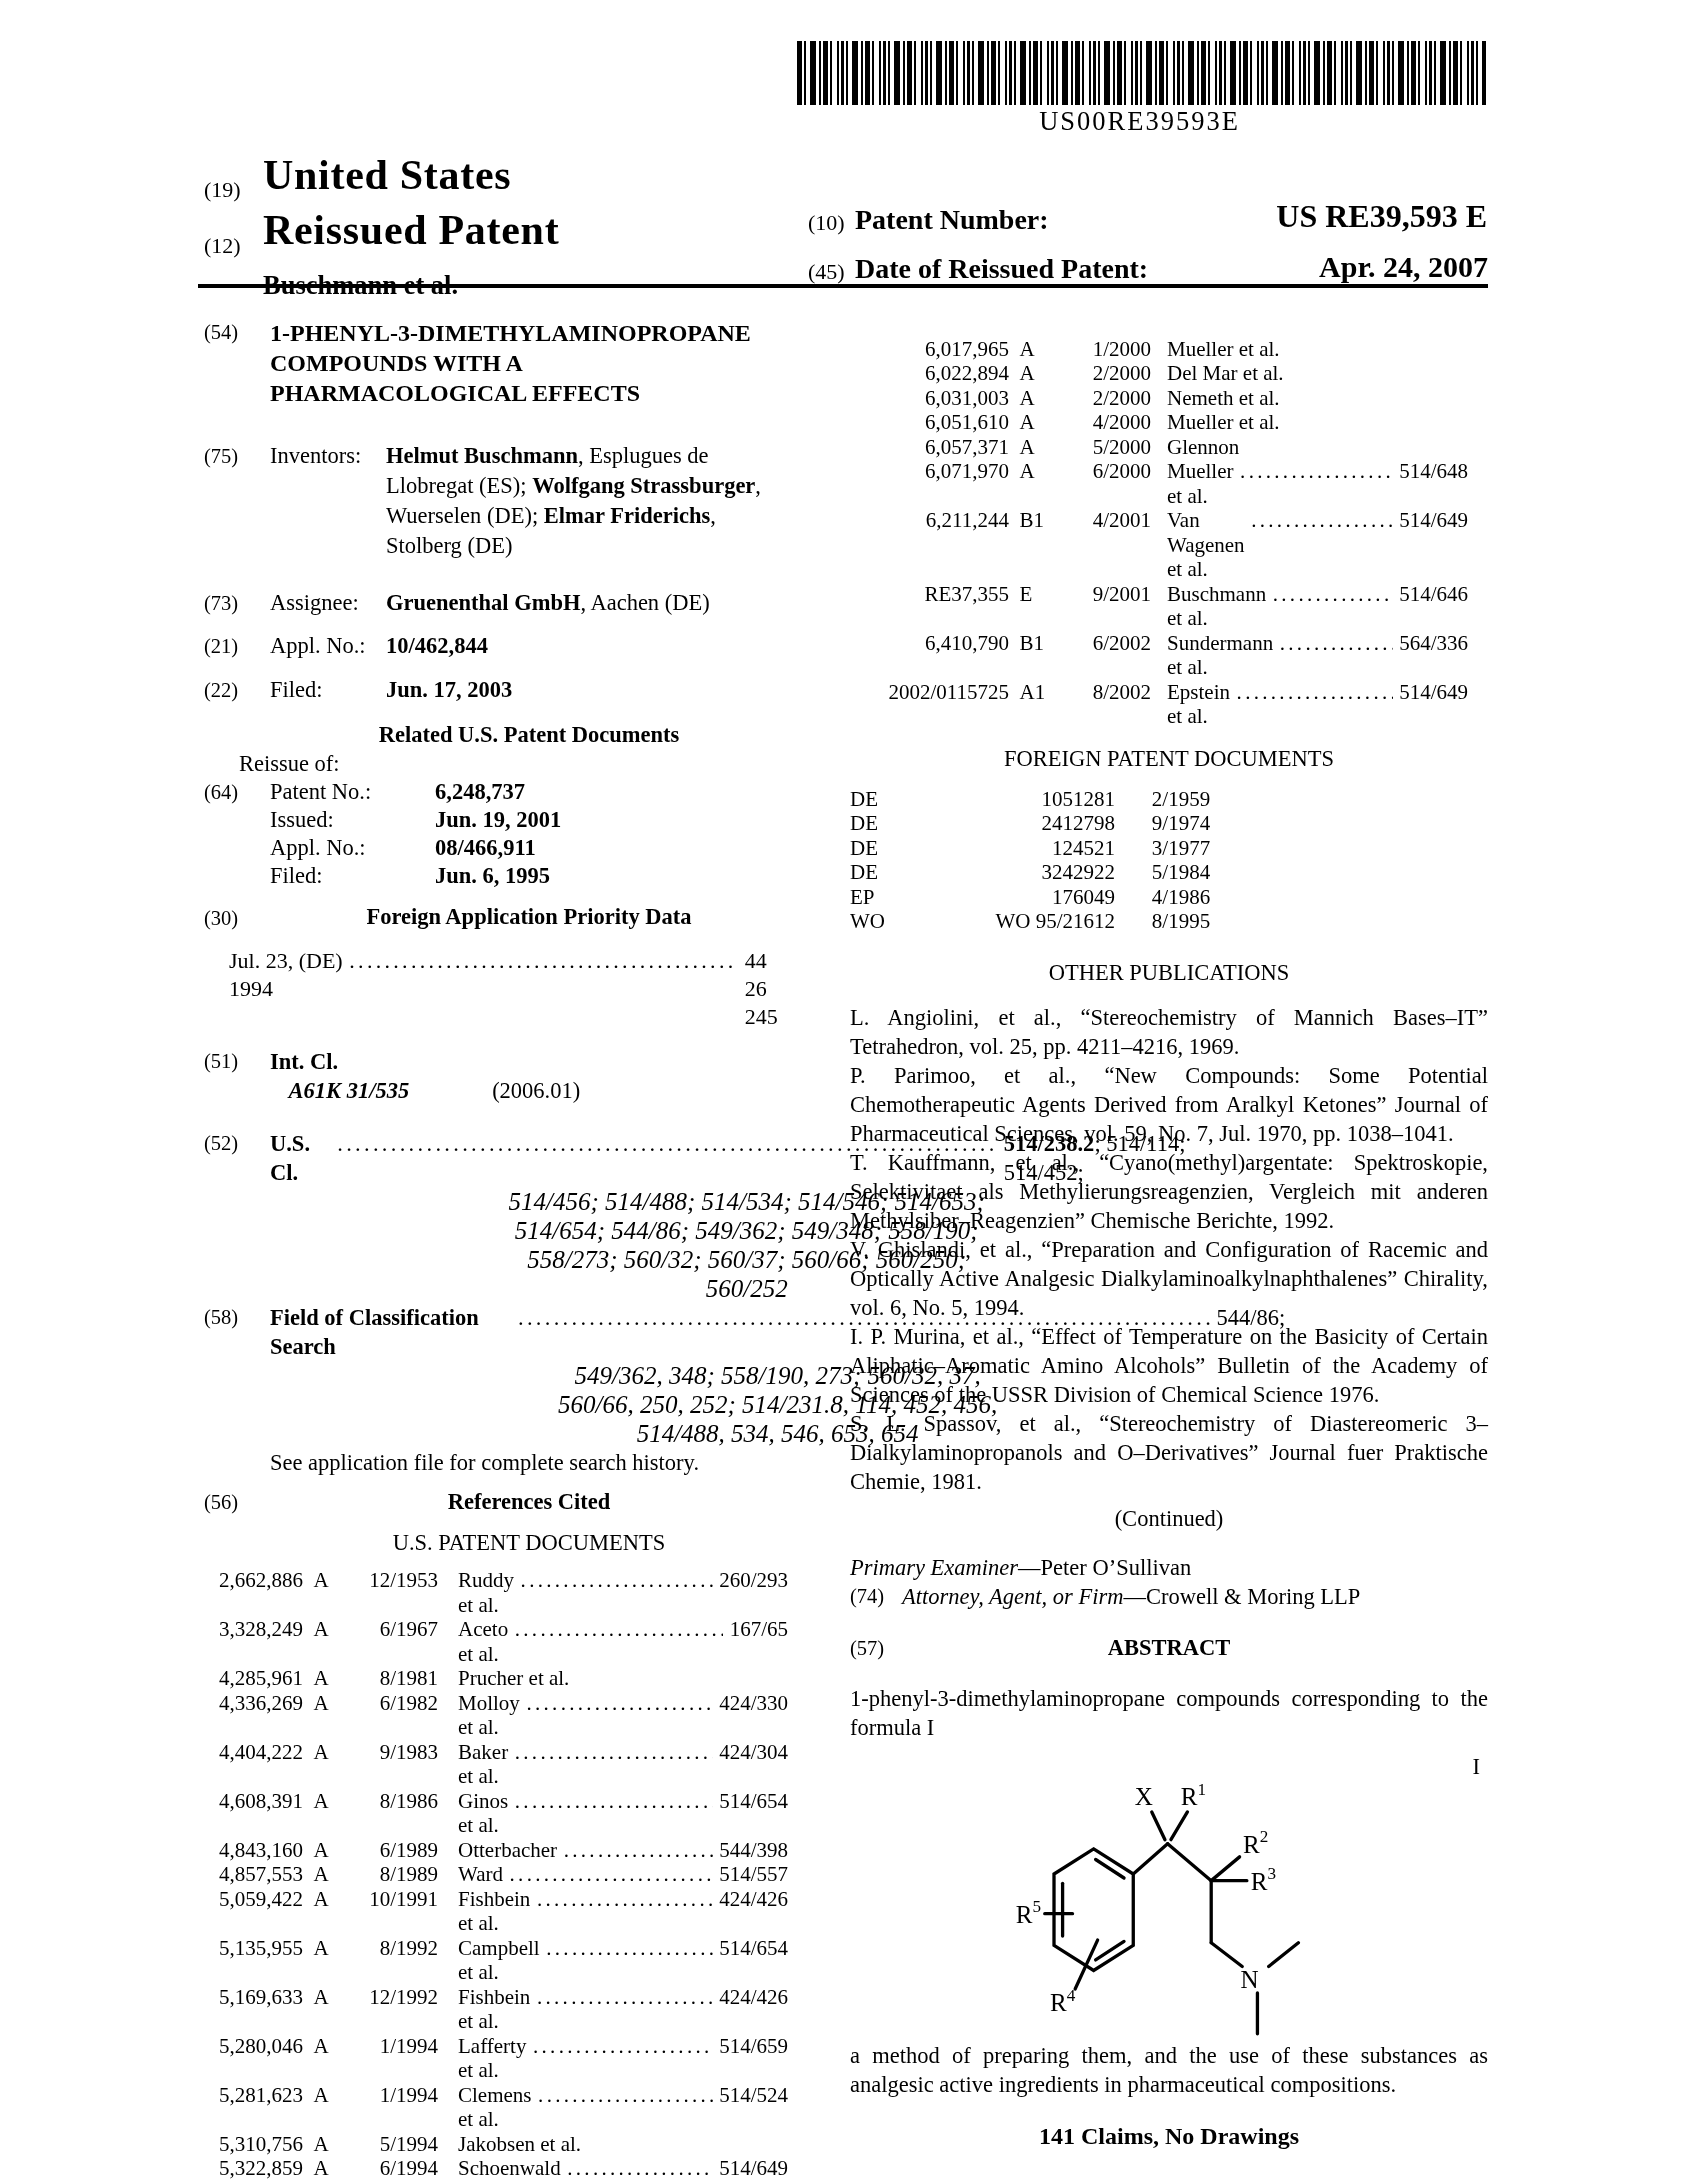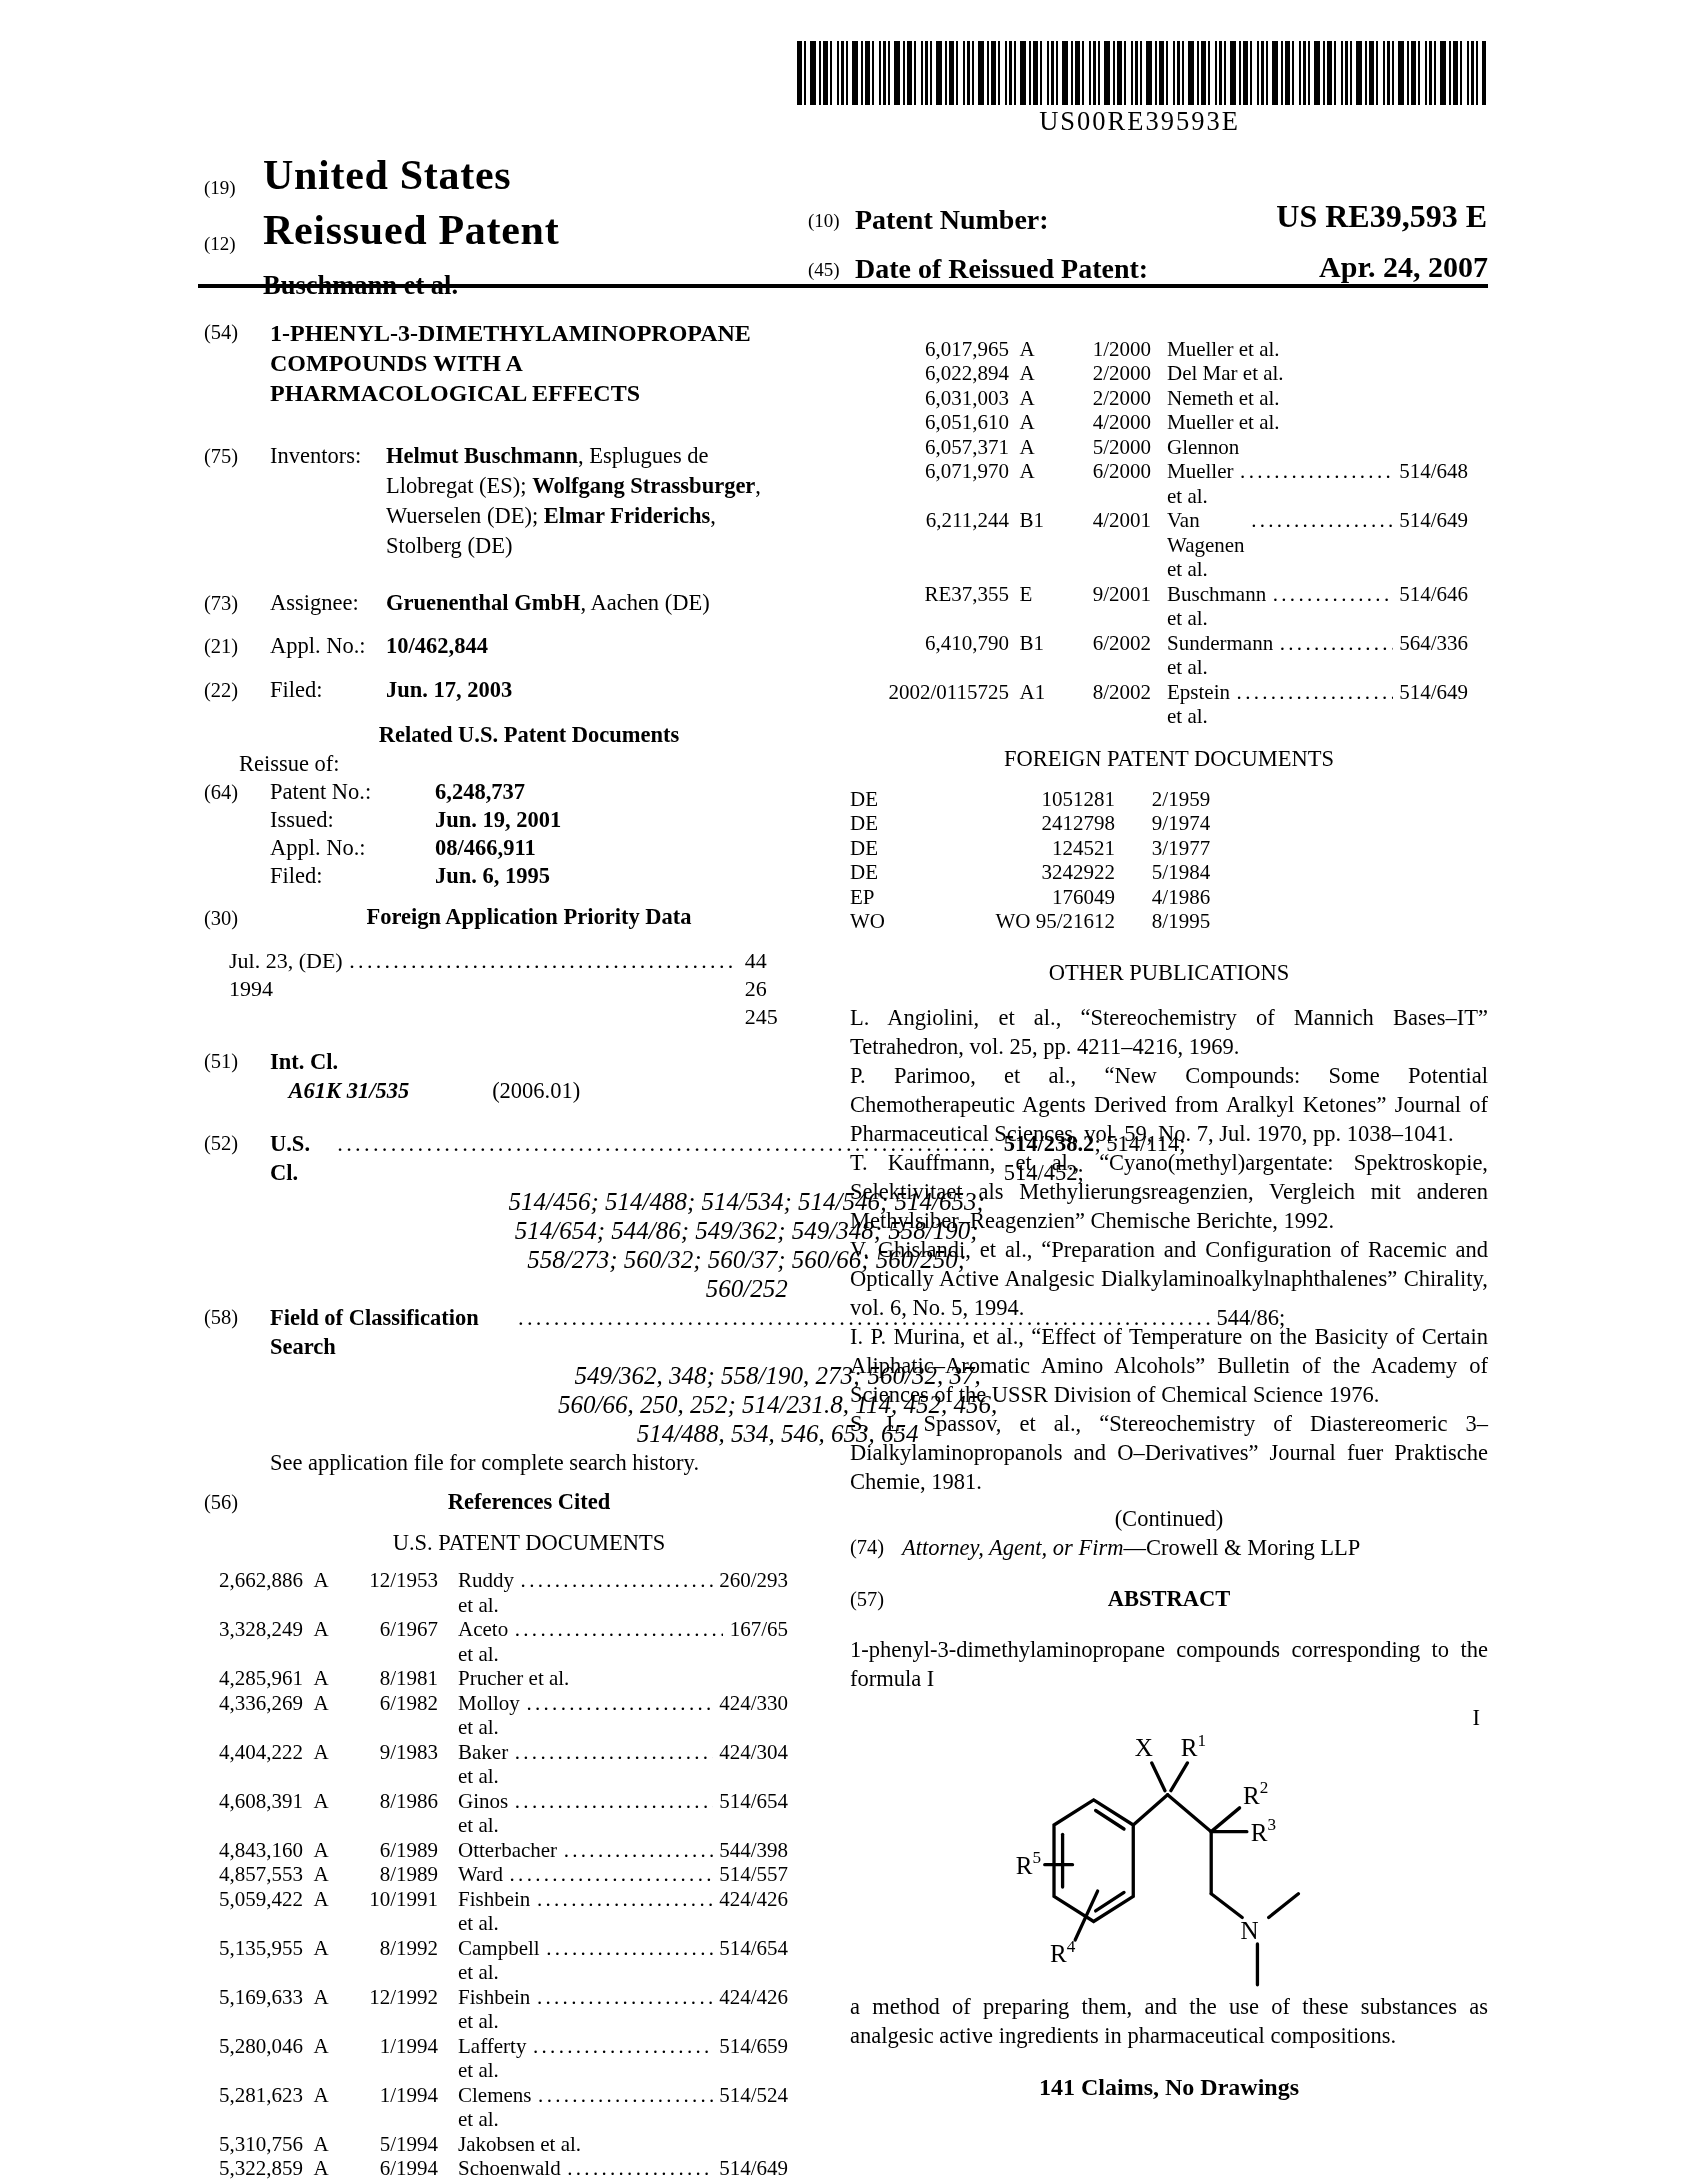--- a/index.html
+++ b/index.html
@@ -17,21 +17,21 @@
       #000 10.6px 17px,#fff 17px 20px,#000 20px 22px,#fff 22px 24px,
       #000 24px 29px,#fff 29px 31px,#000 31px 33px,#fff 33px 38px,
       #000 38px 40px,#fff 40px 42px);
     border-left:2.6px solid #000;border-right:2.6px solid #000;
   }
   .barcode-text{
     left:797px;top:106px;width:685px;text-align:center;
     font-size:26.5px;letter-spacing:2px;
   }
   
-  .inid{font-size:19px;}
+  .inid{font-size:22px;}
   .h-big{font-size:42px;font-weight:bold;letter-spacing:0.7px;}
   .h-party{font-size:26.5px;font-weight:bold;}
   .h-lbl{font-size:28px;font-weight:bold;}
   .h-val{font-size:32px;font-weight:bold;text-align:right;}
   .h-val2{font-size:30px;font-weight:bold;text-align:right;}
   .rule{left:198px;top:284px;width:1290px;height:4px;background:#000;}
   
   .col{position:absolute;top:318px;}
   .col-left{left:204px;width:584px;}
   .col-right{left:850px;width:638px;}
@@ -534,20 +534,23 @@
   <p>L. Angiolini, et al., “Stereochemistry of Mannich Bases–IT” Tetrahedron, vol. 25, pp. 4211–4216, 1969.</p>
       <p>P. Parimoo, et al., “New Compounds: Some Potential Chemotherapeutic Agents Derived from Aralkyl Ketones” Journal of Pharmaceutical Sciences, vol. 59, No. 7, Jul. 1970, pp. 1038–1041.</p>
       <p>T. Kauffmann, et al., “Cyano(methyl)argentate: Spektroskopie, Selektivitaet als Methylierungsreagenzien, Vergleich mit anderen Methylsiber–Reagenzien” Chemische Berichte, 1992.</p>
       <p>V. Ghislandi, et al., “Preparation and Configuration of Racemic and Optically Active Analgesic Dialkylaminoalkylnaphthalenes” Chirality, vol. 6, No. 5, 1994.</p>
       <p>I. P. Murina, et al., “Effect of Temperature on the Basicity of Certain Aliphatic–Aromatic Amino Alcohols” Bulletin of the Academy of Sciences of the USSR Division of Chemical Science 1976.</p>
       <p>S. L. Spassov, et al., “Stereochemistry of Diastereomeric 3–Dialkylaminopropanols and O–Derivatives” Journal fuer Praktische Chemie, 1981.</p>
     </div>
 
   <div class="chead" style="margin-top:10.6px;">(Continued)</div>
 
+  <div class="examiner" style="margin-top:20px;">
+    <span class="i">Primary Examiner</span><span>—Peter O’Sullivan</span>
+  </div>
 
   <div class="attorney">
     <span class="num">(74)</span>
     <span><span class="i">Attorney, Agent, or Firm</span><span>—Crowell &amp; Moring LLP</span></span>
   </div>
 
   <div class="relpos" style="margin-top:24px;">
     <span class="num num-abs">(57)</span>
     <div class="chead b">ABSTRACT</div>
   </div>

